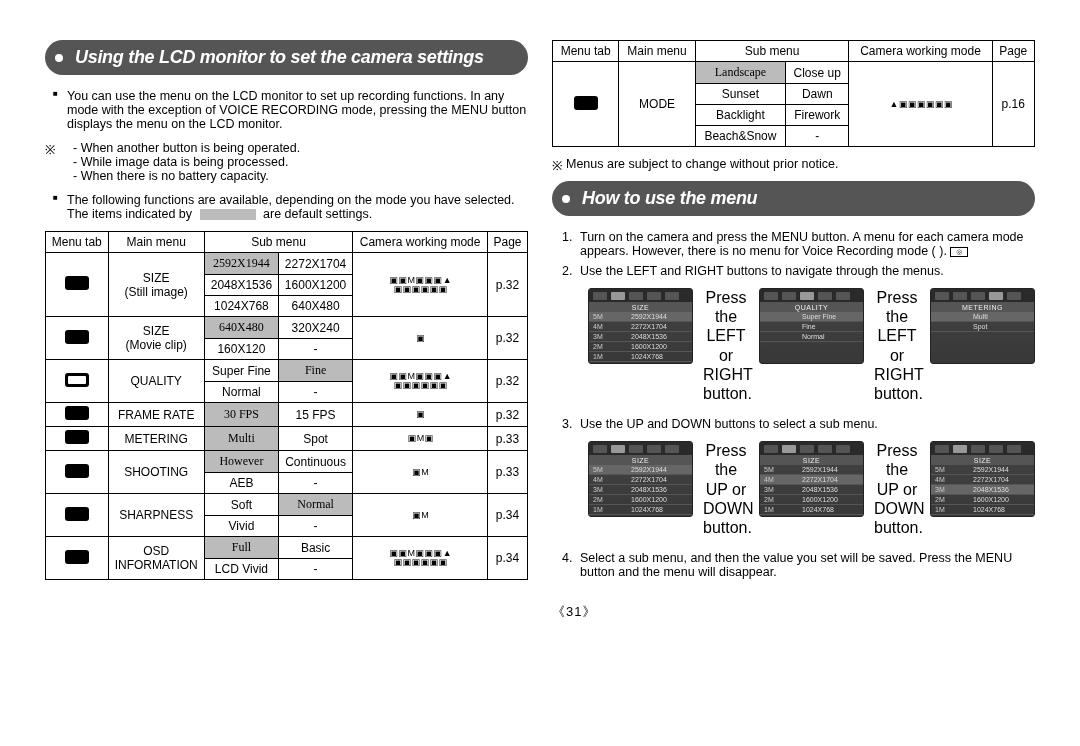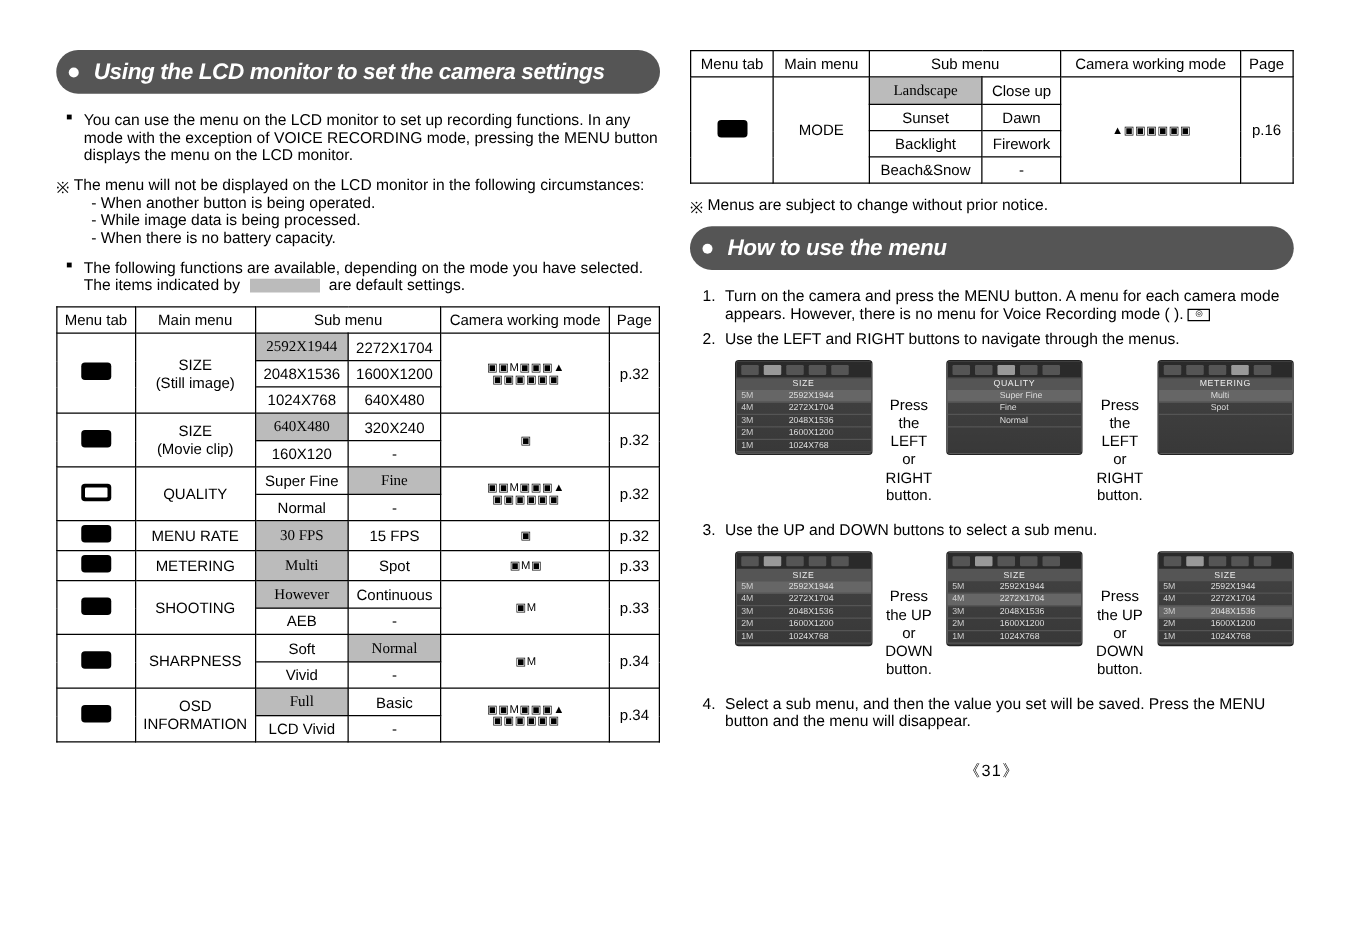--- a/index.html
+++ b/index.html
@@ -104,45 +104,43 @@
   .cam-top span.tab.active{background:#999;}
   .cam-title { background:#555; font-size:7px; padding:1px 0; text-align:center; letter-spacing:.5px;}
   .cam-row {
     display:flex; border-bottom:1px solid #555; height:10px;
     align-items:center;
   }
   .cam-row .l { width:38px; padding-left:4px; color:#ccc;}
   .cam-row .r { flex:1; padding-left:4px; color:#ddd;}
   .cam-row.hi { background:#666;}
   .between-label {
-    width: 46px; font-size: 12px; text-align: center; align-self:center;
+    width: 46px; font-size: 16px; text-align: center; align-self:center;
     line-height:1.2;
-    margin-top:29px;
   }
   .pagenum {
-    text-align: center; margin-top: 24px; font-size: 13px;
+    text-align: left; margin-top: 24px; font-size: 13px;
     letter-spacing: 1px;
   }
   .voice-icon {
     display:inline-block; border:1px solid #000; width:18px;height:10px;
     vertical-align:middle; font-size:7px; text-align:center; line-height:8px;
   }
 </style>
 </head>
 <body>
 
 <div class="columns">
 
   <div class="col">
     <div class="pill-header">Using the LCD monitor to set the camera settings</div>
 
     <div class="bullet-block">You can use the menu on the LCD monitor to set up recording functions. In any mode with the exception of VOICE RECORDING mode, pressing the MENU button displays the menu on the LCD monitor.</div>
 
     <div class="asterisk-block">
-      <span>The menu will not be displayed on the LCD monitor in the following circumstances:</span>
       <div class="sublist">
         <div>When another button is being operated.</div>
         <div>While image data is being processed.</div>
         <div>When there is no battery capacity.</div>
       </div>
     </div>
 
     <div class="bullet-block">
       <span>The following functions are available, depending on the mode you have selected. The items indicated by</span>
       <span class="default-chip"></span>
@@ -199,21 +197,21 @@
         <td rowspan="2" class="iconset">▣ ▣ M ▣ ▣ ▣ ▲<br>▣ ▣ ▣ ▣ ▣ ▣</td>
         <td rowspan="2">p.32</td>
       </tr>
       <tr>
         <td>Normal</td>
         <td>-</td>
       </tr>
 
       <tr>
         <td><span class="tabicon"></span></td>
-        <td>MENU RATE</td>
+        <td>FRAME RATE</td>
         <td class="shade">30 FPS</td>
         <td>15 FPS</td>
         <td class="iconset">▣</td>
         <td>p.32</td>
       </tr>
 
       <tr>
         <td><span class="tabicon"></span></td>
         <td>METERING</td>
         <td class="shade">Multi</td>

